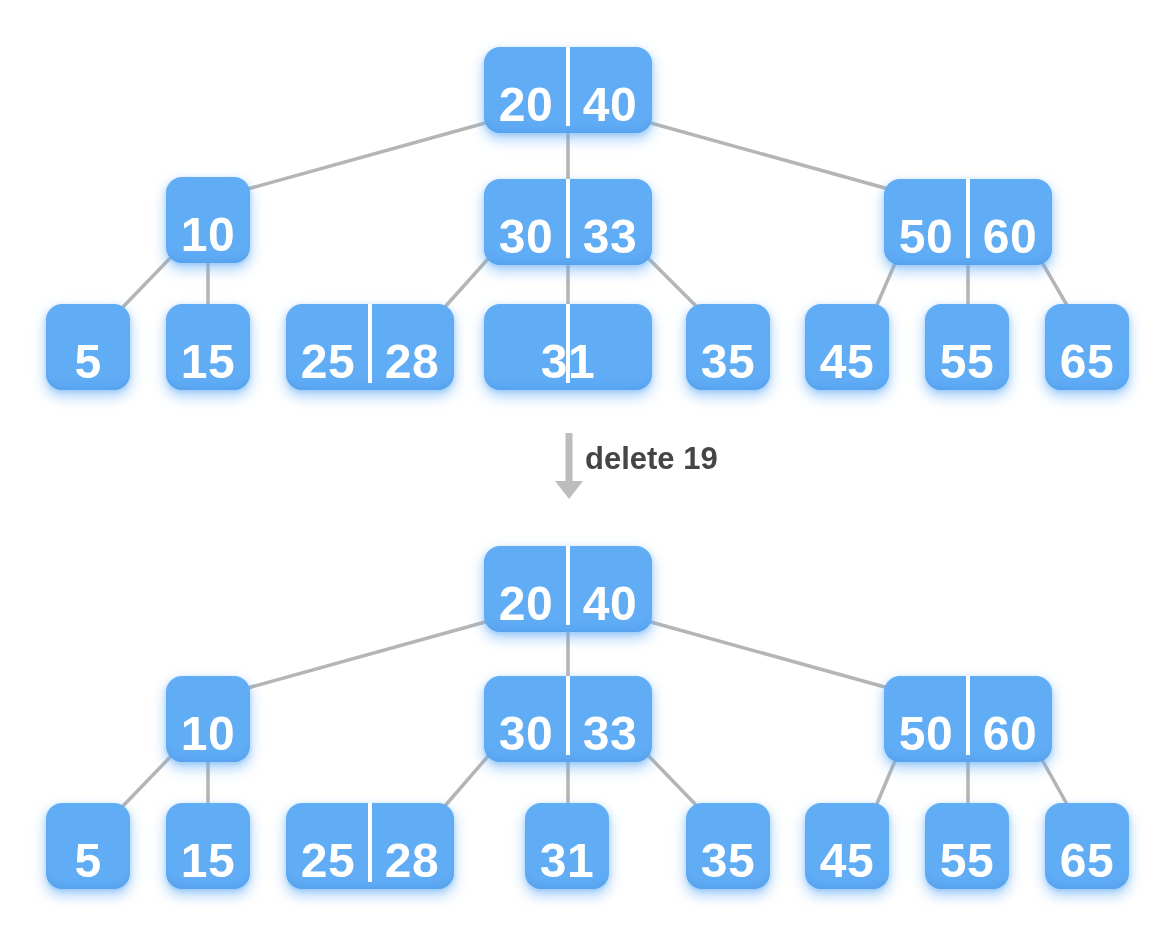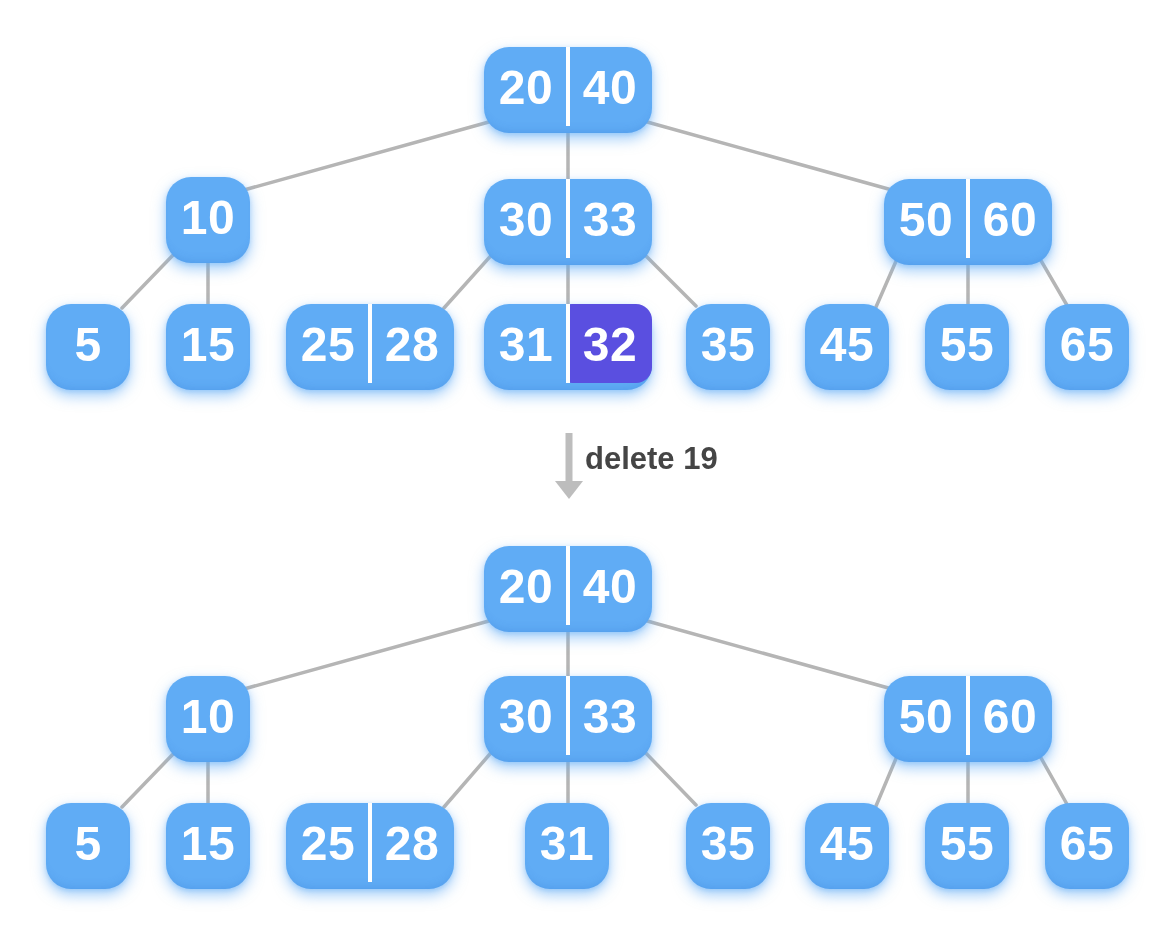--- a/index.html
+++ b/index.html
@@ -35,25 +35,26 @@
   }
   #edges line.arrow-shaft {
     stroke: var(--arrow);
     stroke-linecap: butt;
   }
   #edges polygon.arrow-head { fill: var(--arrow); }
   .node {
     position: absolute;
     z-index: 1;
     display: flex;
-    border-radius: 25px;
+    border-radius: 16px;
     background: var(--node);
     box-shadow: 0 6px 13px 1px rgba(96, 172, 245, 0.50),
                 0 2px 4px rgba(96, 172, 245, 0.35),
                 inset 0 -9px 10px -8px rgba(40, 110, 205, 0.28);
+    align-items: flex-end;
   }
   .cell {
     position: relative;
     flex: 1 1 0;
     display: flex;
     align-items: center;
     justify-content: center;
   }
   .cell.hl::before {
     content: "";
@@ -172,23 +173,20 @@
       </div>
       <div class="cell">
         <span class="key">28</span>
       </div>
       <div class="divider"></div>
     </div>
     <div class="node" style="left: 484px; top: 304px; width: 168px; height: 86px;">
       <div class="cell">
         <span class="key">31</span>
       </div>
-      <div class="cell hl">
-        <span class="key">32</span>
-      </div>
       <div class="divider"></div>
     </div>
     <div class="node" style="left: 686px; top: 304px; width: 84px; height: 86px;">
       <div class="cell">
         <span class="key">35</span>
       </div>
     </div>
     <div class="node" style="left: 805px; top: 304px; width: 84px; height: 86px;">
       <div class="cell">
         <span class="key">45</span>

